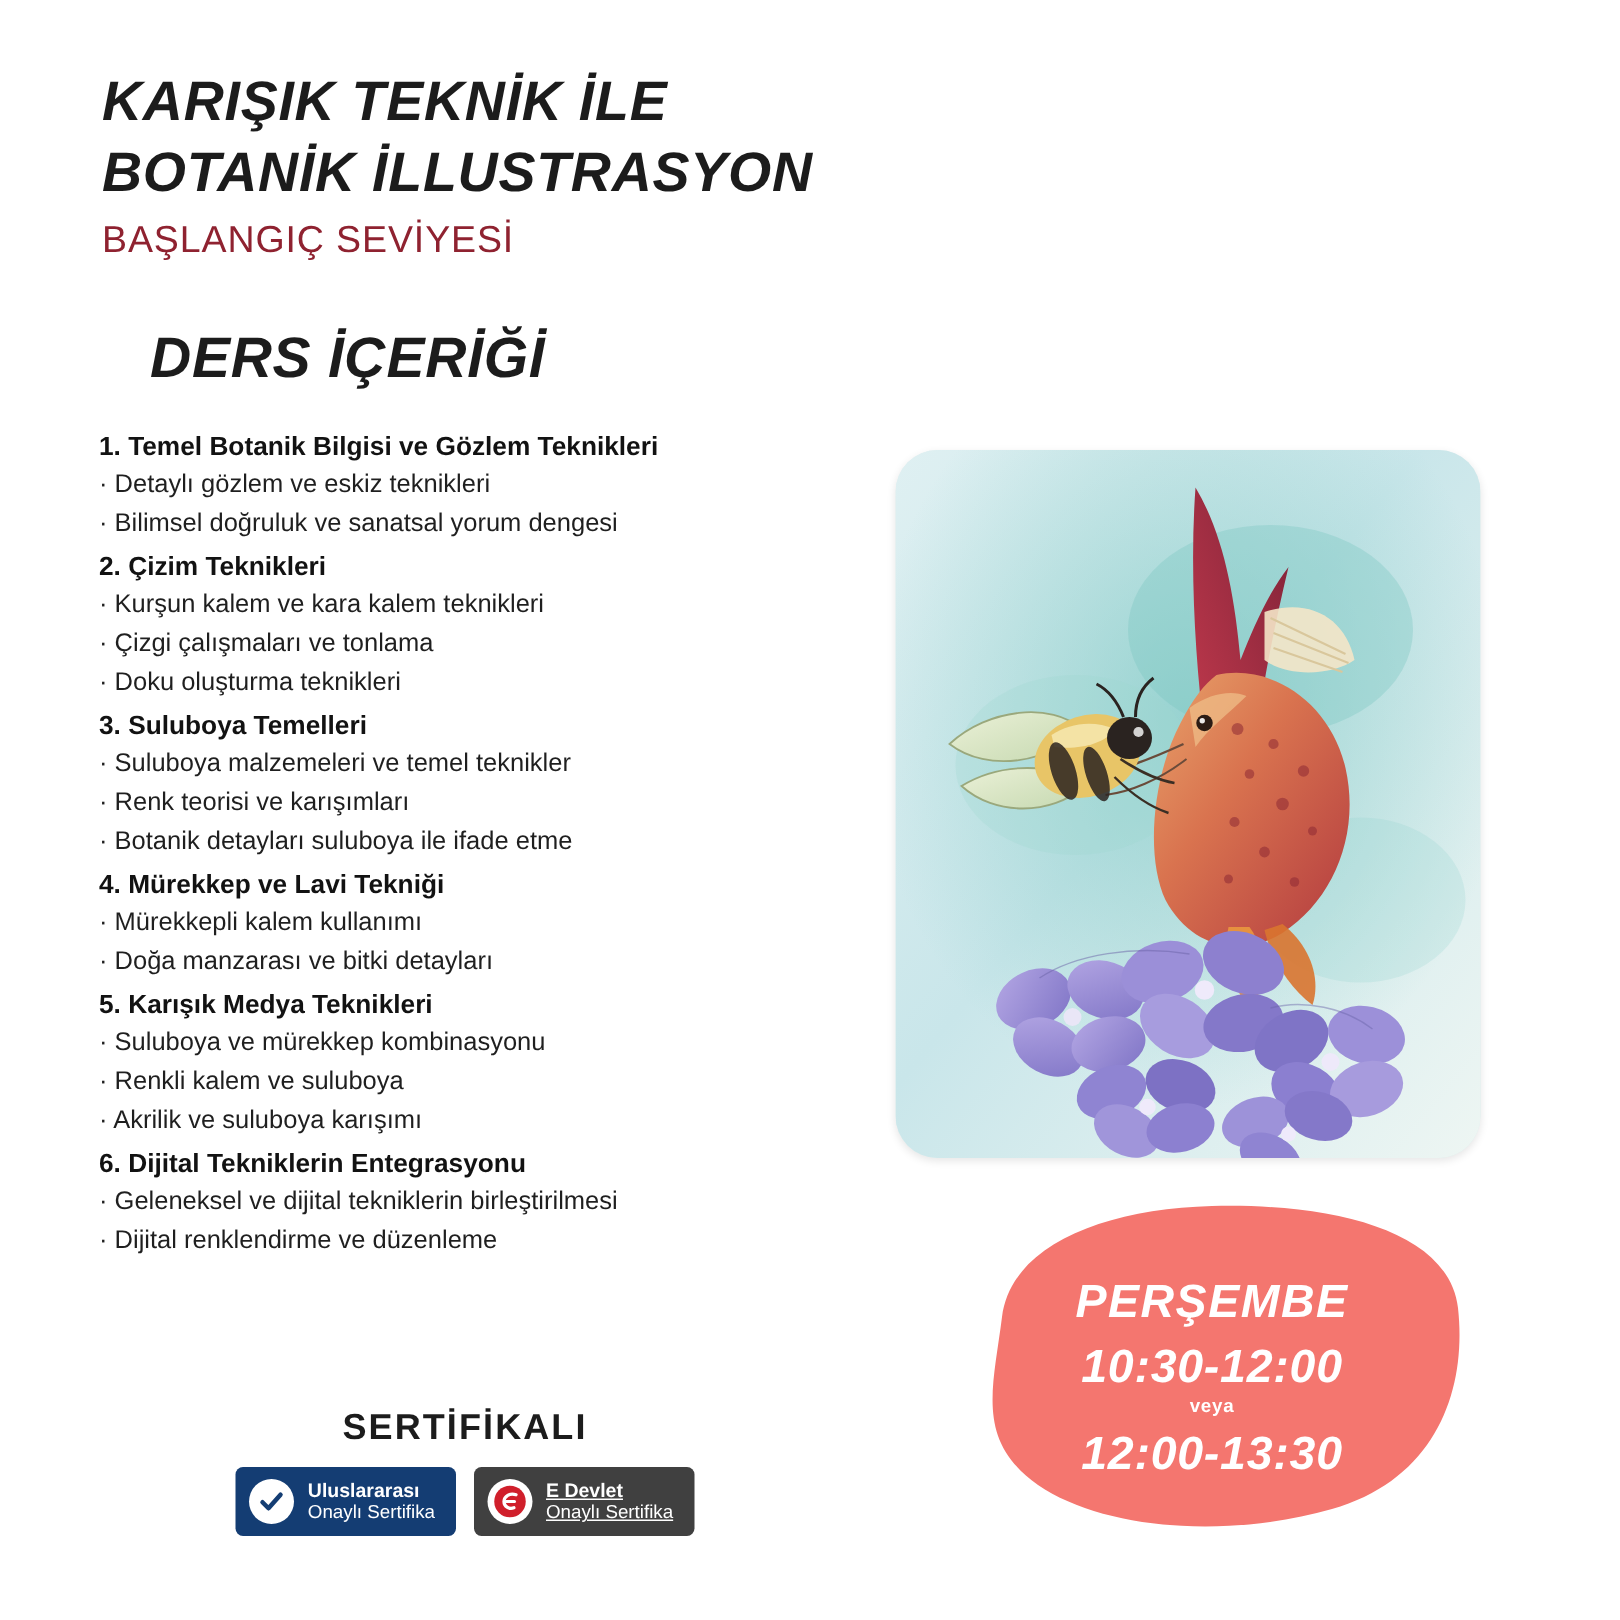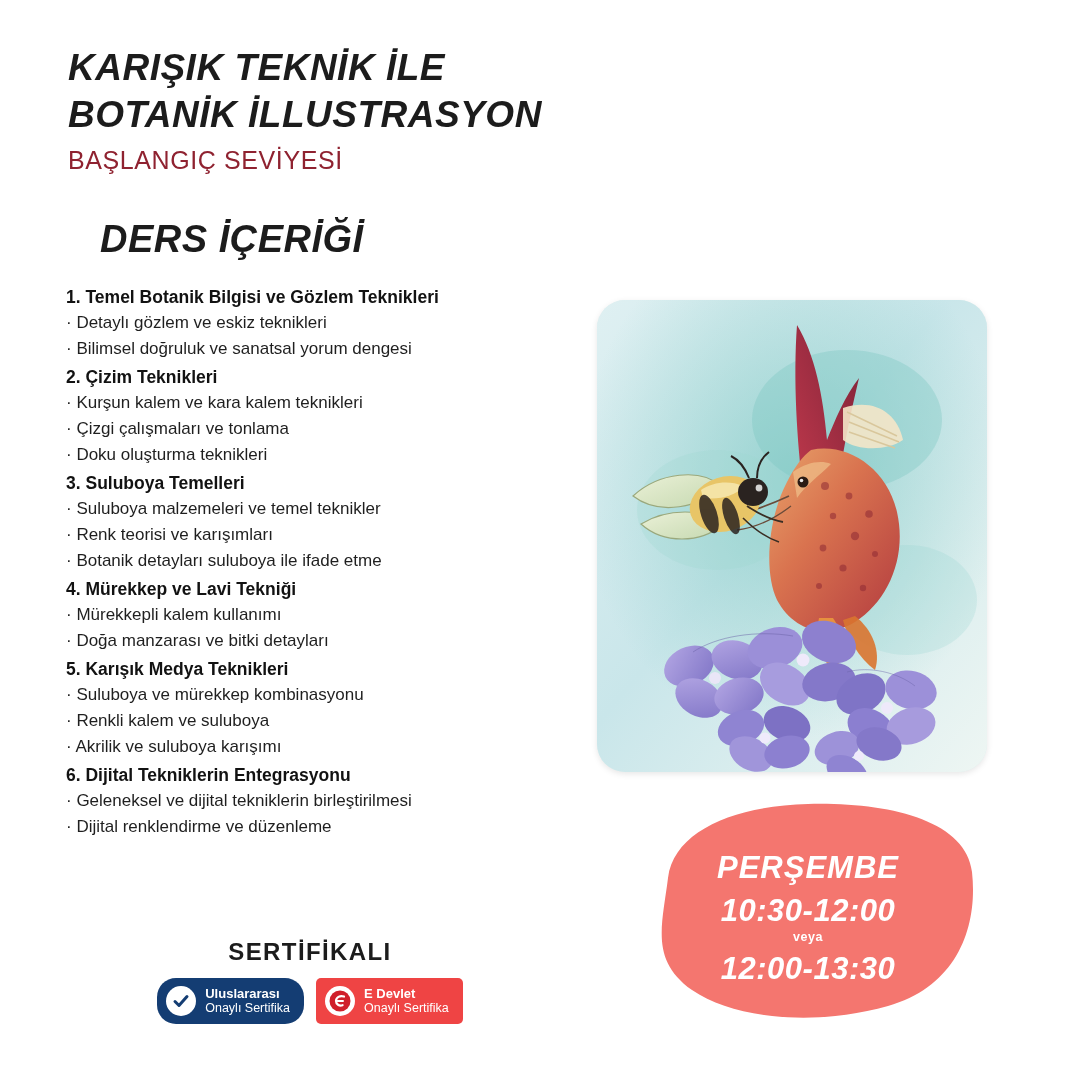--- a/index.html
+++ b/index.html
@@ -163,22 +163,22 @@
     gap: 12px;
   }
   .badge {
     display: flex;
     align-items: center;
     height: 46px;
     border-radius: 5px;
     padding: 0 14px 0 9px;
     color: #ffffff;
   }
-  .badge.blue { background: #143d73; border-radius: 19px; }
-  .badge.red  { background: #ef4444; }
+  .badge.blue { background: #143d73; }
+  .badge.red  { background: #404040; text-decoration: underline; }
   .badge-mark {
     width: 30px; height: 30px;
     border-radius: 50%;
     background: #ffffff;
     display: flex; align-items: center; justify-content: center;
     margin-right: 9px;
     flex: 0 0 auto;
   }
   .badge-mark svg { display: block; }
   .badge-txt { line-height: 1.12; }

